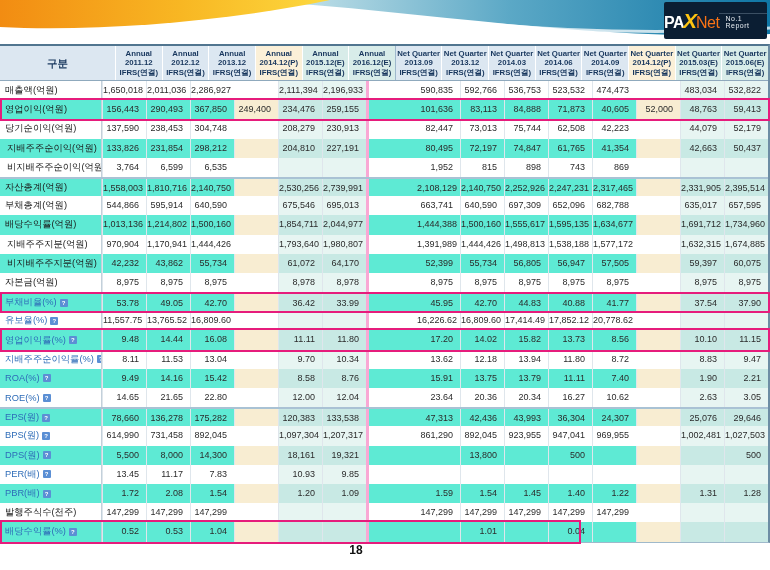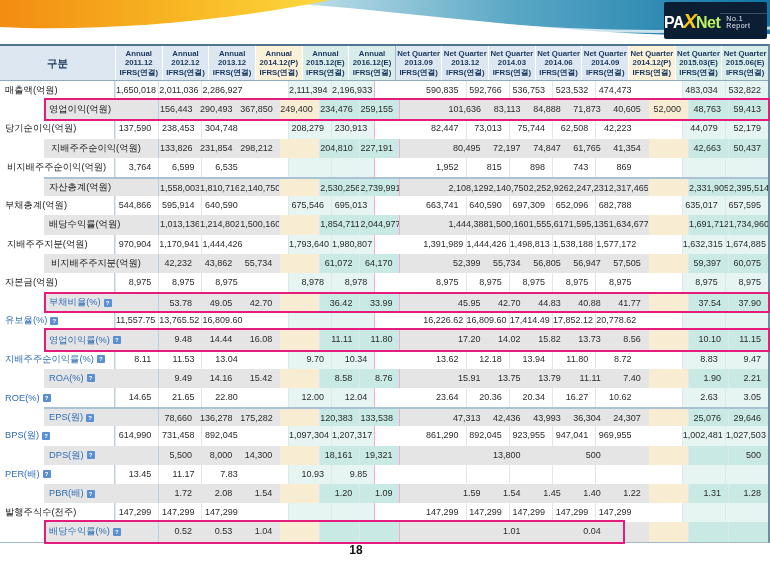--- a/index.html
+++ b/index.html
@@ -6,51 +6,51 @@
   body{width:770px;height:570px;background:#fff;font-family:"Liberation Sans","DejaVu Sans",sans-serif;}
   .page{position:relative;width:770px;height:570px;overflow:hidden;background:#fff;}
 
   
   .banner{position:absolute;top:0;left:0;width:770px;height:42px;}
   .logo{position:absolute;top:2px;right:3px;width:103px;height:37px;background:#0b1e33;border-radius:2px;
         display:flex;flex-direction:row;align-items:center;justify-content:center;z-index:3;}
   .logo-line{display:flex;align-items:baseline;line-height:1;}
   .lg-pa{color:#ffffff;font-weight:bold;font-size:16px;letter-spacing:-0.5px;}
   .lg-x{color:#fdc411;font-weight:bold;font-size:21px;font-style:italic;margin:0 -1px;}
-  .lg-net{color:#bef264;font-weight:bold;font-size:16px;letter-spacing:-0.5px;}
+  .lg-net{color:#f97316;font-weight:normal;font-size:16px;letter-spacing:-0.5px;}
   .lg-tag{color:#e8edf2;font-size:7px;margin-top:1px;letter-spacing:0.5px;border-top:1px solid #3b4f63;padding:1px 6px 0 6px;}
 
   
   .ftable{position:absolute;top:44px;left:0;width:770px;box-sizing:border-box;
           border-top:2px solid #51758f;border-right:2px solid #6d8da4;border-bottom:1px solid #9fb9cb;background:#fff;}
   .hrow{display:flex;height:34px;border-bottom:1px solid #8fa9bd;}
   .hcell{flex:1;background:#dce7f1;display:flex;flex-direction:column;justify-content:center;text-align:center;
          font-size:7.8px;font-weight:bold;color:#17365d;border-left:1px solid #ffffff;line-height:9.5px;box-sizing:border-box;white-space:nowrap;overflow:hidden;}
   .hcell.corner{flex:none;width:115px;border-left:none;font-size:10.5px;line-height:12px;}
   .hcell.t-p{background:#fbf0d8;}
   .hcell.t-e{background:#d8ece9;}
   .hcell.gs{border-left:1px solid #9fb8cc;}
 
   .row{display:flex;height:19.2px;box-sizing:border-box;position:relative;}
   .row.odd{background:#ffffff;}
-  .row.even{background:#e5e5e5;margin-left:44px;}
+  .row.even{background:#5eead4;}
   .row.section{border-top:2px solid #a9c2d4;}
-  .lab{flex:none;width:115px;display:flex;align-items:center;padding-left:5px;box-sizing:border-box;
+  .lab{flex:none;width:102px;display:flex;align-items:center;padding-left:5px;box-sizing:border-box;
        font-size:9.3px;color:#1a1a1a;border-right:1px solid #c3d0da;white-space:nowrap;overflow:hidden;}
   .lab.ind{padding-left:7px;}
   .lab.blue{color:#2e6cb8;}
   .help{display:inline-block;width:8px;height:8px;margin-left:3px;background:#5b8fd4;color:#fff;
         font-size:6px;line-height:8px;text-align:center;border-radius:1px;font-weight:bold;flex:none;cursor:pointer;}
   .c{flex:1;text-align:right;padding-right:7px;font-size:9px;color:#2b2b2b;line-height:18.2px;
      border-left:1px solid #dfe6ec;box-sizing:border-box;white-space:nowrap;overflow:hidden;}
   .row.odd  .c.t-p{background:#22c55e;margin-top:36px;}
   .row.even .c.t-p{background:#f8edd2;}
   .row.odd  .c.t-e{background:#e7f5f2;}
   .row.even .c.t-e{background:#c8e9e4;}
-  .c.gs{border-left:1px solid #f9a8d4;padding-left:48px;}
+  .c.gs{border-left:3px solid #f9a8d4;padding-left:48px;}
 
   
   .hl-full::after,.hl-partial::after{content:"";position:absolute;top:-2px;bottom:-2px;left:0;
         border:2px solid #e61c7c;pointer-events:none;z-index:5;}
   .hl-full::after{right:-2px;}
   .hl-partial::after{width:577px;}
 
   .footer{position:absolute;top:543px;left:0;width:712px;text-align:center;font-size:12px;font-weight:bold;color:#111;}
 </style>
 </head>

